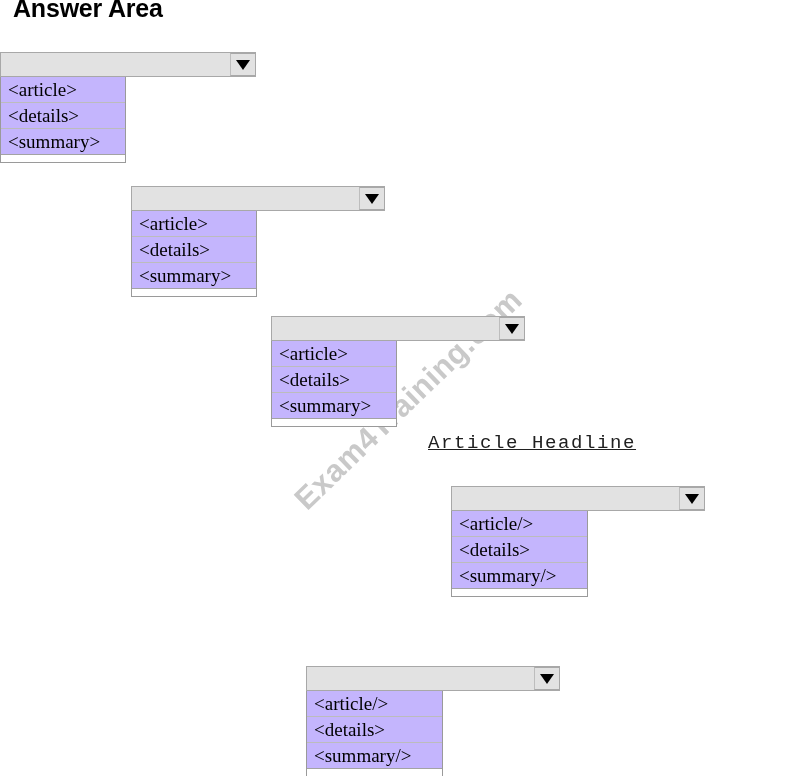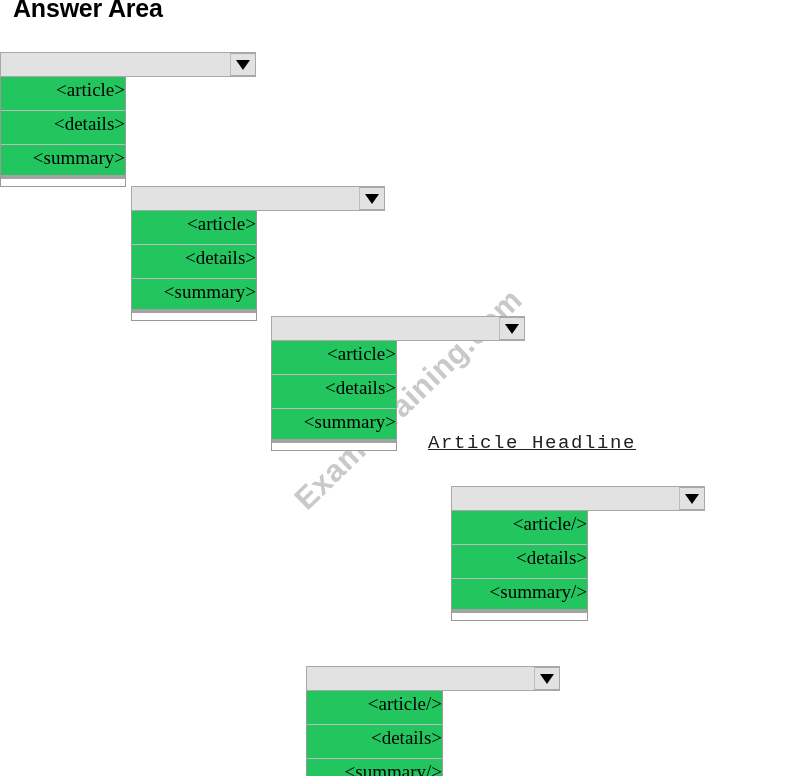--- a/index.html
+++ b/index.html
@@ -81,32 +81,31 @@
 
   .dd-list {
     box-sizing: border-box;
     background: #ffffff;
     border: 1px solid #9a9a9a;
     margin-top: -1px;
     padding-bottom: 7px;
   }
   .dd-item {
     box-sizing: border-box;
-    height: 34px;
+    height: 26px;
     line-height: 25px;
     padding-left: 7px;
     font-family: "Liberation Serif", serif;
     font-size: 19px;
     color: #000000;
-    background: #22c55e;
+    background: #c4b5fd;
     border-bottom: 1px solid #bcbcbc;
     white-space: nowrap;
-    text-align: right;
-  }
-  .dd-item:last-child { border-bottom: 4px solid #a3a3a3; }
+  }
+  .dd-item:last-child { border-bottom: 1px solid #a3a3a3; }
 
   
   .mono-line {
     position: absolute;
     font-family: "Liberation Mono", "DejaVu Sans Mono", monospace;
     font-size: 19px;
     letter-spacing: 1.6px;
     color: #202020;
     white-space: nowrap;
   }

